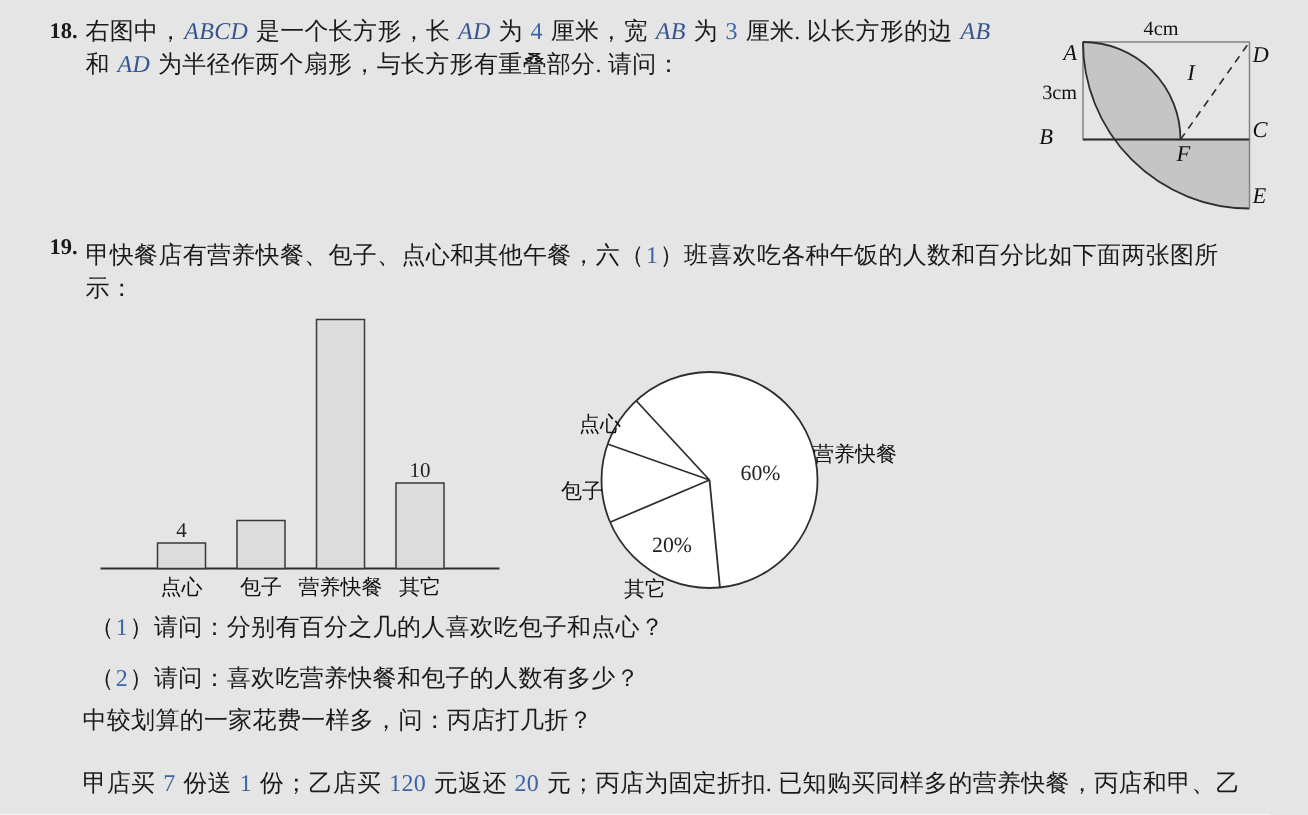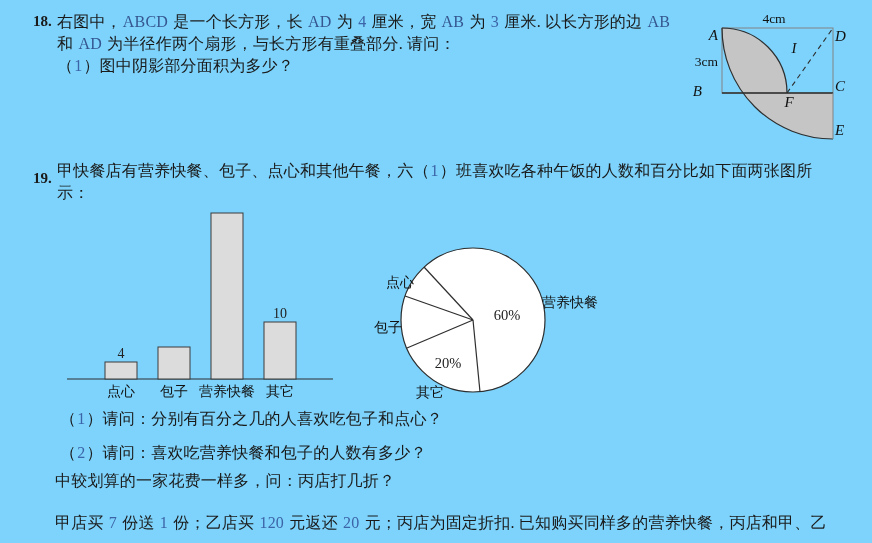--- a/index.html
+++ b/index.html
@@ -1,27 +1,27 @@
 <!DOCTYPE html>
 <html><head>
 <meta charset="utf-8">
 <style>
   html,body{margin:0;padding:0;background:#fff;}
   #page{
-    position:relative; width:872px; height:543px; background:#7dd3fc;
+    position:relative; width:872px; height:543px; background:#e5e5e5;
     font-family:"Liberation Serif","DejaVu Serif",serif;
     color:#1a1a1a; overflow:hidden;
   }
   .tline{
     position:absolute; font-size:16px; line-height:1.15; white-space:nowrap;
     letter-spacing:0.2px;
   }
   .pnum{ position:absolute; font-size:15px; font-weight:bold; line-height:1.15; }
   .var{
-    font-family:"Liberation Serif",serif;
+    font-style:italic; font-family:"Liberation Serif",serif;
     color:#35568f; padding:0 1px;
   }
   .num{
     font-family:"Liberation Serif",serif; color:#3c64a8; padding:0 1px;
   }
   svg{ position:absolute; overflow:visible; }
   .figtext{ font-size:15px; font-style:italic; fill:#111;
             font-family:"Liberation Serif",serif; }
   .figdim{ font-size:13.5px; font-style:normal; fill:#111;
            font-family:"Liberation Serif",serif; }
@@ -38,21 +38,20 @@
   .lightstroke{ stroke:#828282; stroke-width:1; fill:none; }
 </style>
 </head>
 <body>
 
 <div id="page">
 
   <div class="pnum" style="left:33px; top:13px;">18.</div>
   <div class="tline" style="left:57px; top:13px;"><span>右图中，</span><span class="var">ABCD</span><span> 是一个长方形，长 </span><span class="var">AD</span><span> 为 </span><span class="num">4</span><span> 厘米，宽 </span><span class="var">AB</span><span> 为 </span><span class="num">3</span><span> 厘米. 以长方形的边 </span><span class="var">AB</span></div>
   <div class="tline" style="left:57px; top:35px;"><span>和 </span><span class="var">AD</span><span> 为半径作两个扇形，与长方形有重叠部分. 请问：</span></div>
-  <div class="tline" style="left:57px; top:57px;"><span>（</span><span class="num">1</span><span>）图中阴影部分面积为多少？</span></div>
 
   <svg style="left:690px; top:5px;" width="182" height="140" viewBox="690 5 182 140">
 
     <path d="M722,28 A65,65 0 0 1 787,93 L743,93 A111,111 0 0 1 722,28 Z" fill="#c5c5c5" stroke="none"></path>
 
     <path d="M743,93 L833,93 L833,139 A111,111 0 0 1 743,93 Z" fill="#c5c5c5" stroke="none"></path>
 
     <rect x="722" y="28" width="111" height="65" class="lightstroke"></rect>
 
     <path d="M722,28 A65,65 0 0 1 787,93" class="stroke"></path>
@@ -67,21 +66,21 @@
     <text x="835" y="41" class="figtext">D</text>
     <text x="702" y="96" text-anchor="end" class="figtext">B</text>
     <text x="835" y="91" class="figtext">C</text>
     <text x="835" y="135" class="figtext">E</text>
     <text x="789" y="107" text-anchor="middle" class="figtext">F</text>
     <text x="794" y="53" text-anchor="middle" class="figtext">I</text>
     <text x="774" y="23" text-anchor="middle" class="figdim">4cm</text>
     <text x="718" y="66" text-anchor="end" class="figdim">3cm</text>
   </svg>
 
-  <div class="pnum" style="left:33px; top:170px;">19.</div>
+  <div class="pnum" style="left:33px; top:157px;">19.</div>
   <div class="tline" style="left:57px; top:162px;"><span>甲快餐店有营养快餐、包子、点心和其他午餐，六（</span><span class="num">1</span><span>）班喜欢吃各种午饭的人数和百分比如下面两张图所</span></div>
   <div class="tline" style="left:57px; top:184px;"><span>示：</span></div>
 
   <svg id="bar-svg" style="left:0px; top:0px;" width="872" height="543" viewBox="0 0 872 543">
     <line x1="67" y1="379" x2="333" y2="379" stroke="#2e2e2e" stroke-width="1.2"></line>
   <rect x="105" y="362" width="32" height="17" class="bar"></rect>
       <text x="121" y="396" class="cat-label">点心</text>
       <text x="121" y="358" class="val-label">4</text>
       <rect x="158" y="347" width="32" height="32" class="bar"></rect>
       <text x="174" y="396" class="cat-label">包子</text>

